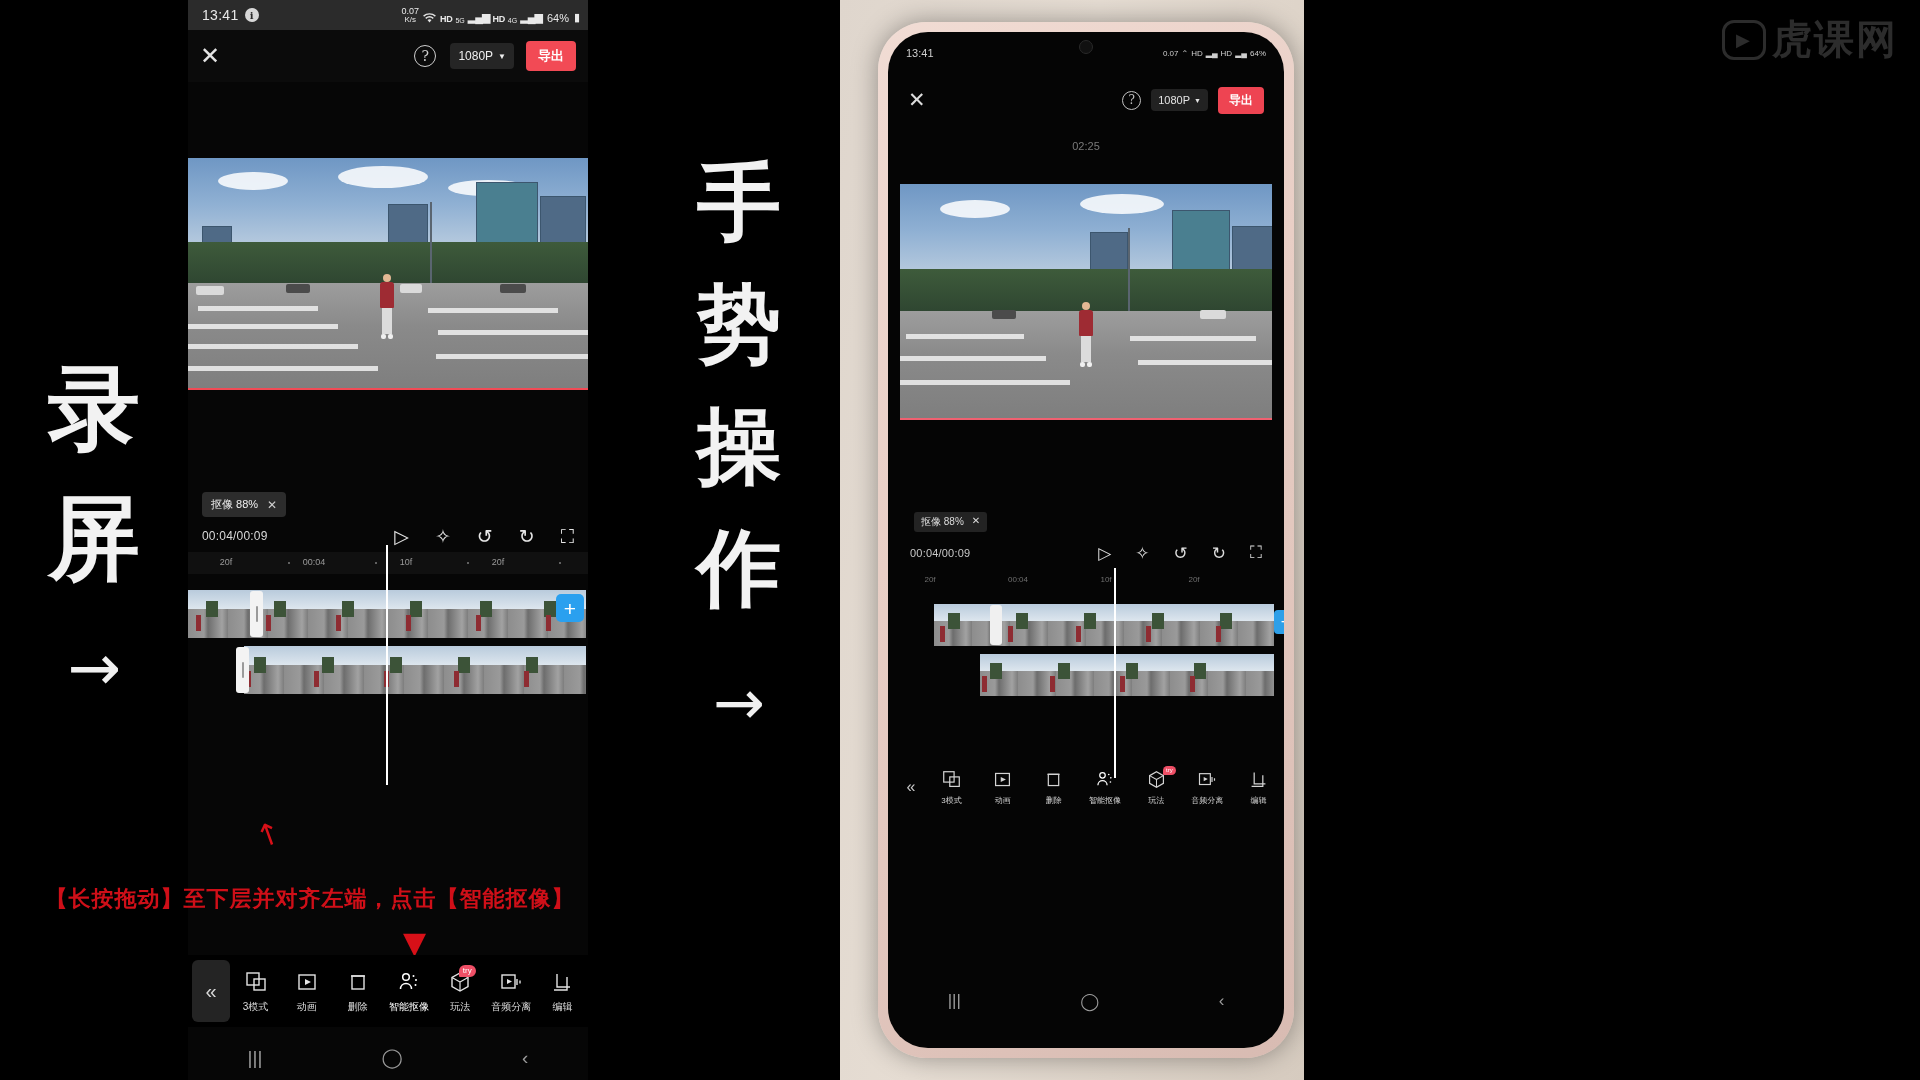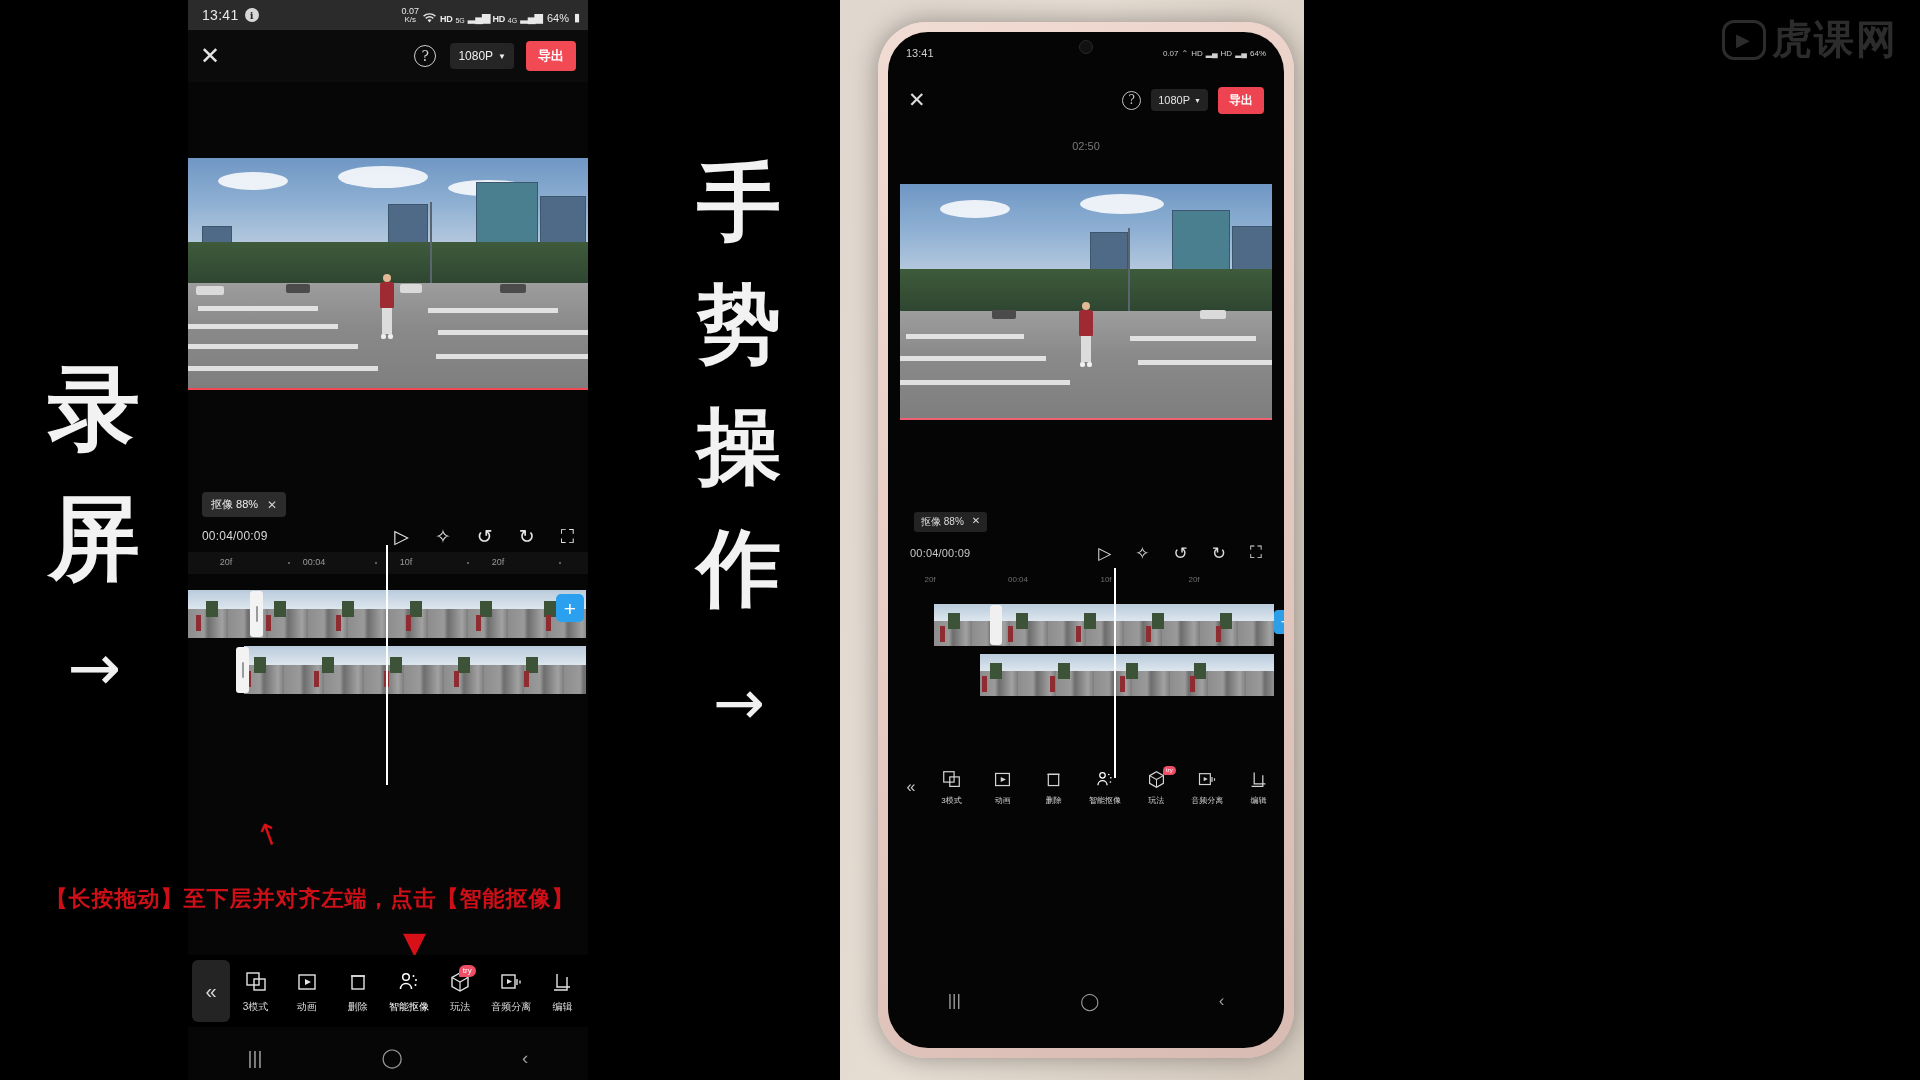--- a/index.html
+++ b/index.html
@@ -629,21 +629,21 @@
           <span class="x">✕</span>
           <span class="sp"></span>
           <span class="ph-q">?</span>
           <span class="ph-res">
             <span>1080P</span>
             <span class="caret">▼</span>
           </span>
           <span class="ph-export">导出</span>
         </div>
 
-        <div class="ph-dur">02:50</div>
+        <div class="ph-dur">02:25</div>
 
         <div class="ph-preview">
           <div class="ph-line" style="top:0;"></div>
           <div class="preview-frame">
             <div class="sky"></div>
             <div class="cloud" style="left:40px;top:16px;width:70px;height:18px;"></div>
             <div class="cloud" style="left:180px;top:10px;width:84px;height:20px;"></div>
             <div class="bldg" style="left:190px;width:38px;height:56px;"></div>
             <div class="bldg teal" style="left:272px;width:58px;height:78px;"></div>
             <div class="bldg" style="left:332px;width:44px;height:62px;"></div>

